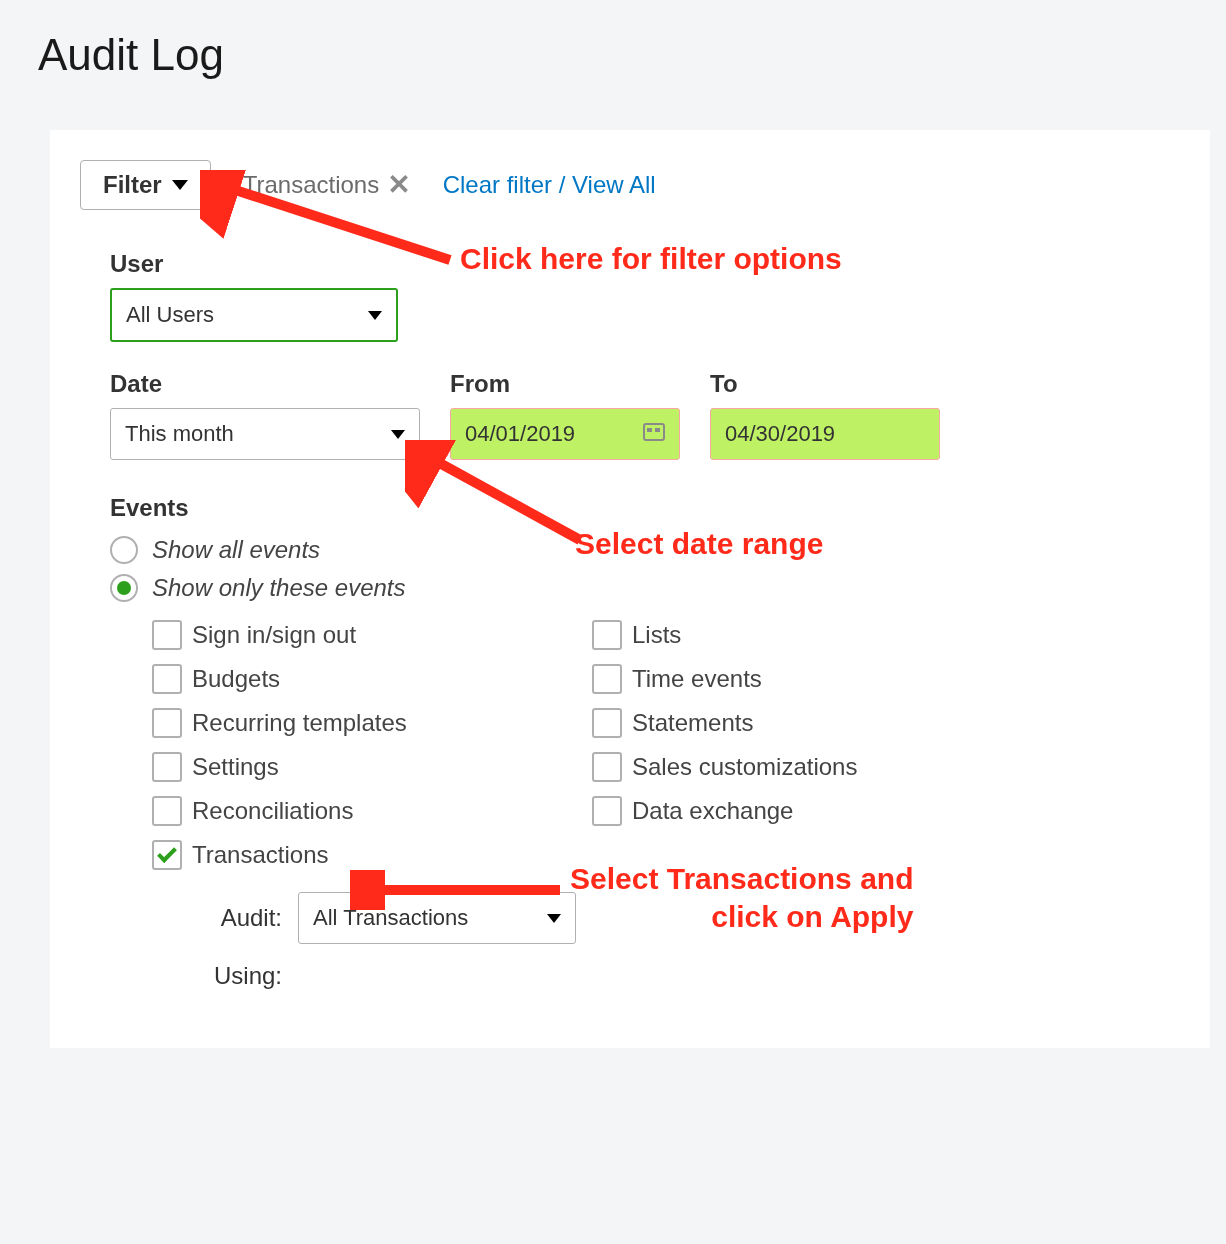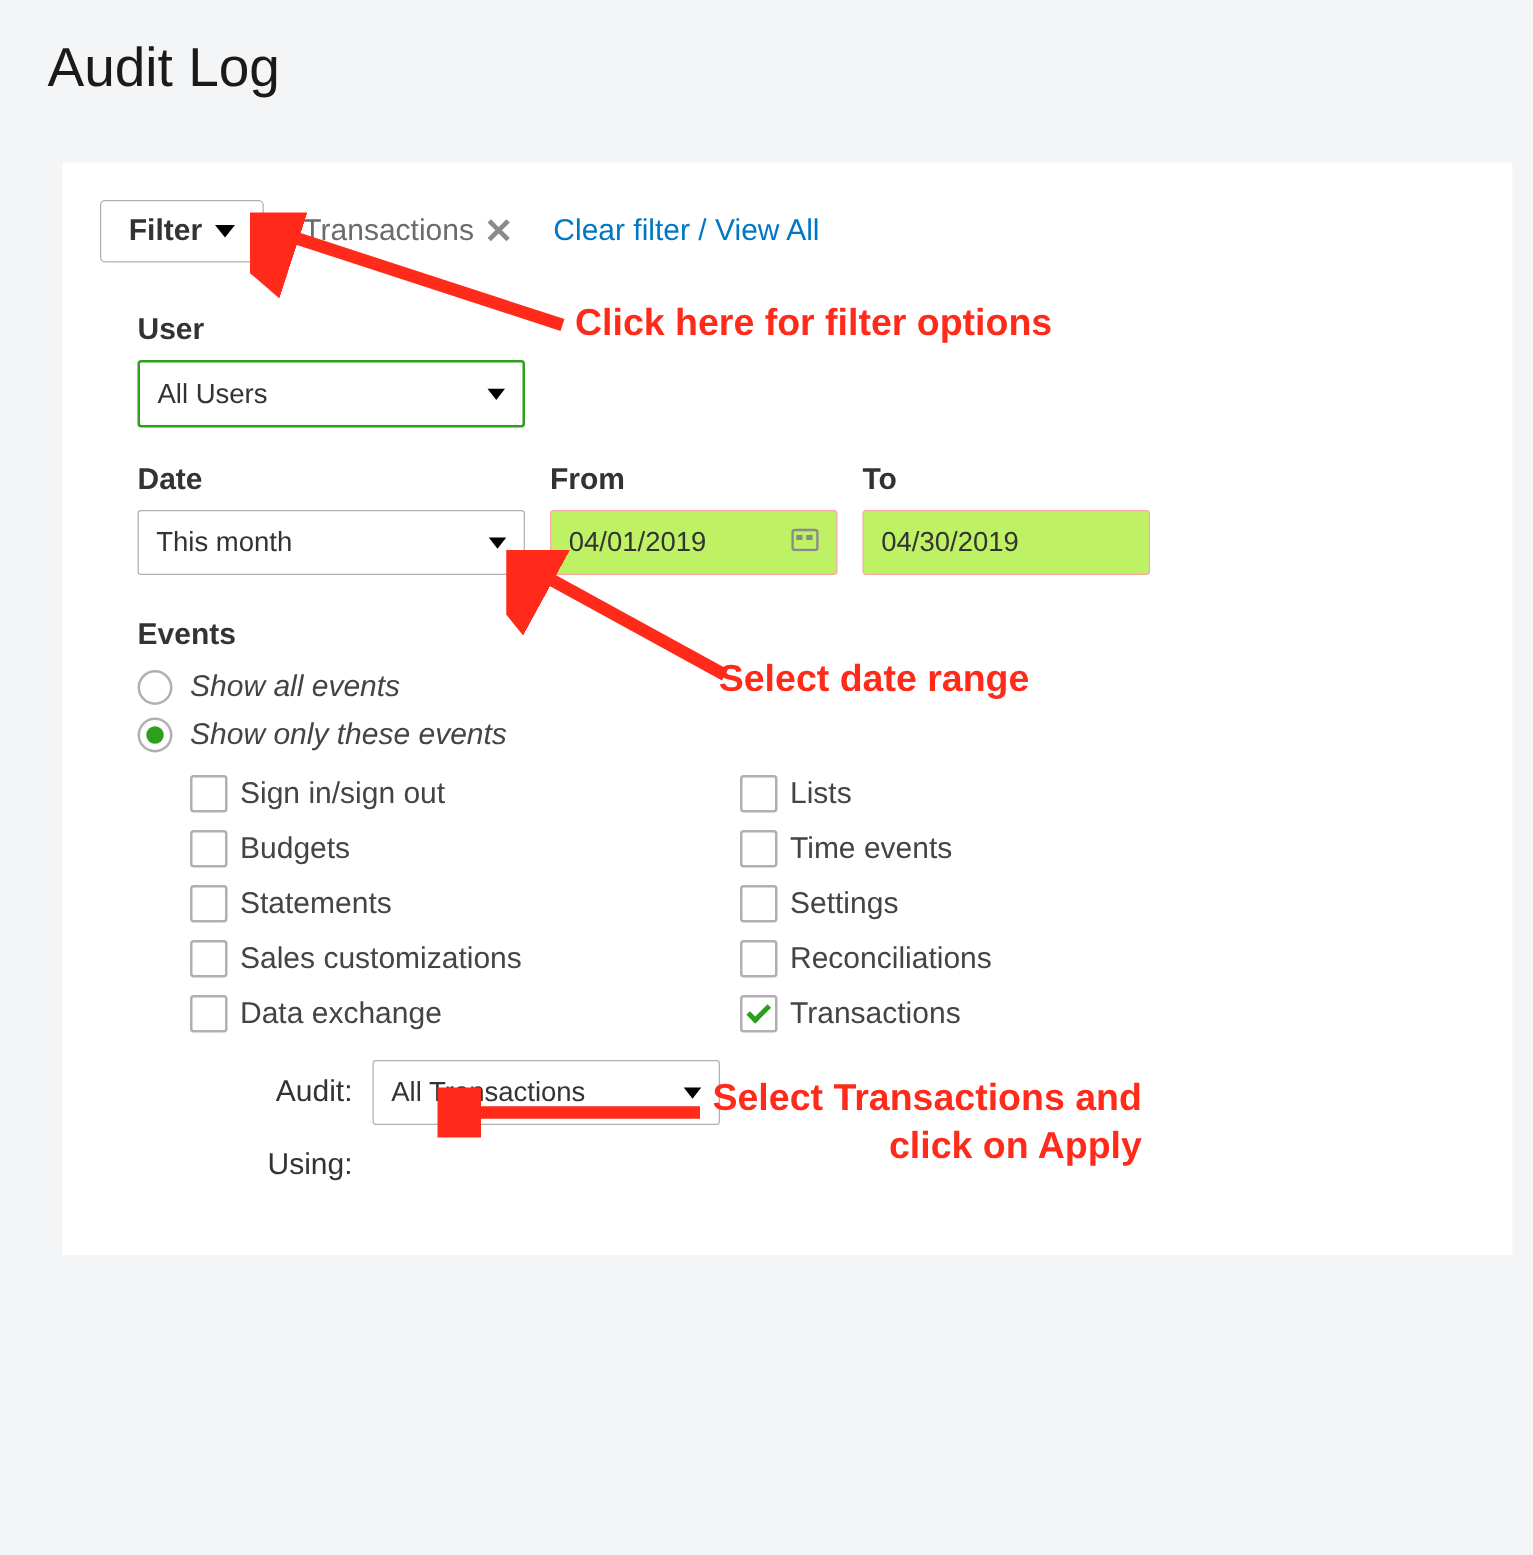--- a/index.html
+++ b/index.html
@@ -96,24 +96,24 @@
     background: #fff;
   }
   .select.green {
     border: 2px solid #2ca01c;
   }
   .select .caret-down.small {
     border-left-width: 7px;
     border-right-width: 7px;
     border-top-width: 9px;
   }
-  .user-select { width: 310px; margin-bottom: 28px; }
+  .user-select { width: 288px; margin-bottom: 28px; }
   .date-row {
     display: flex;
-    gap: 20px;
+    gap: 30px;
     align-items: flex-end;
     margin-bottom: 34px;
   }
   .date-col {}
   .date-select { width: 310px; }
   .date-input {
     border: 1px solid #fca5a5;
     border-radius: 3px;
     padding: 12px 14px;
     font-size: 22px;
@@ -302,20 +302,24 @@
         <div class="cb-row">
           <span class="cb"></span>
           <span class="cb-label">Budgets</span>
         </div>
         <div class="cb-row">
           <span class="cb"></span>
           <span class="cb-label">Time events</span>
         </div>
         <div class="cb-row">
           <span class="cb"></span>
+          <span class="cb-label">Recurring templates</span>
+        </div>
+        <div class="cb-row">
+          <span class="cb"></span>
           <span class="cb-label">Statements</span>
         </div>
         <div class="cb-row">
           <span class="cb"></span>
           <span class="cb-label">Settings</span>
         </div>
         <div class="cb-row">
           <span class="cb"></span>
           <span class="cb-label">Sales customizations</span>
         </div>

